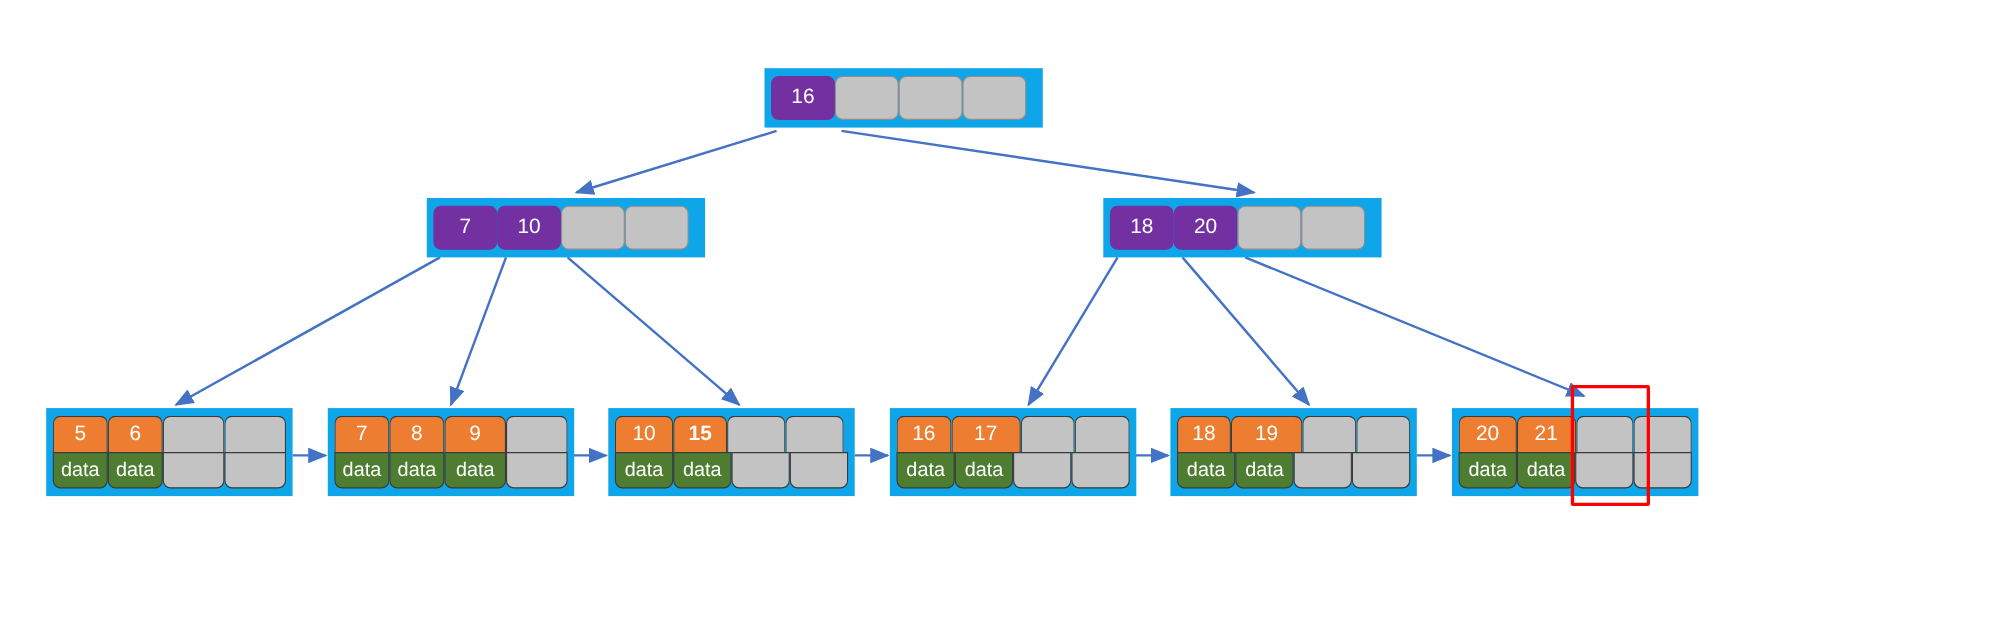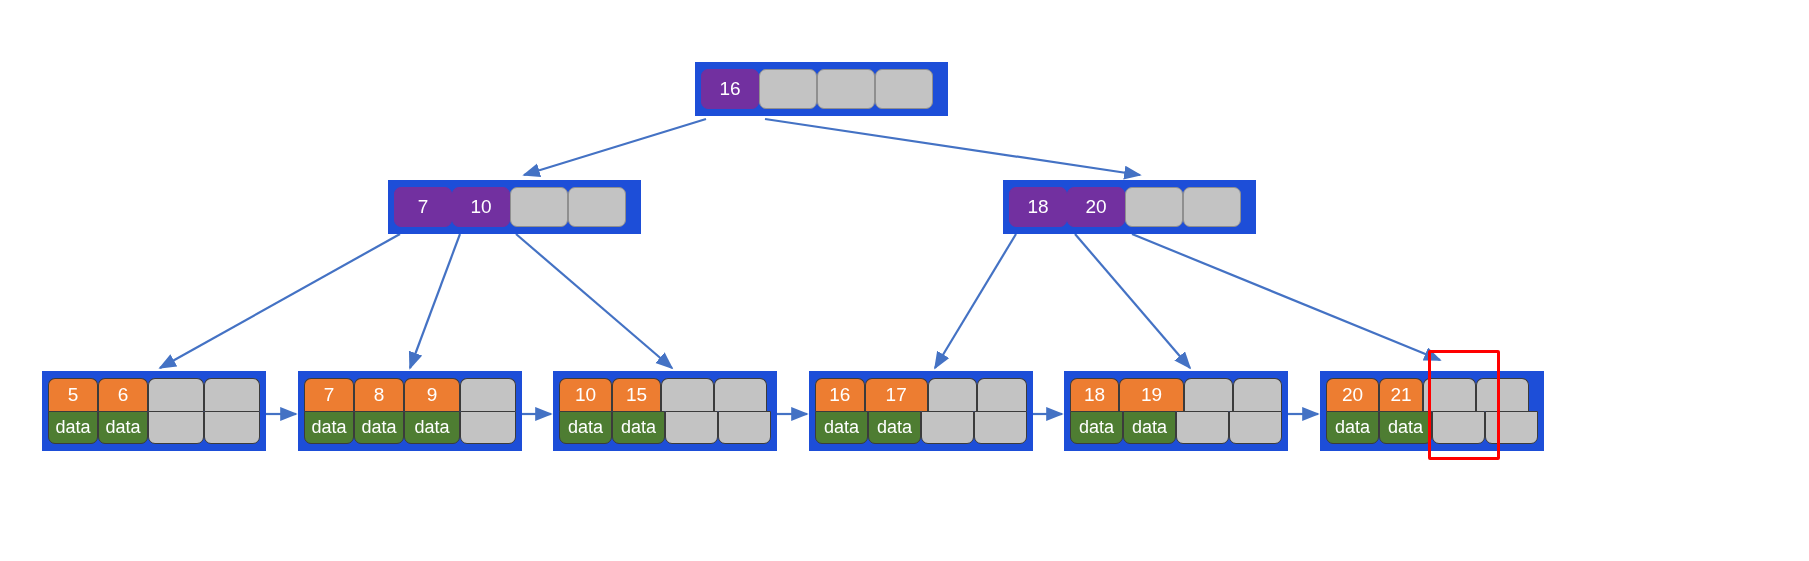--- a/index.html
+++ b/index.html
@@ -3,21 +3,21 @@
 <meta charset="utf-8">
 <style>
   html,body{margin:0;padding:0;}
   body{width:1809px;height:561px;background:#ffffff;
        font-family:"Liberation Sans",sans-serif;overflow:hidden;}
   #stage{position:relative;width:1809px;height:561px;}
   svg.edges{position:absolute;left:0;top:0;width:1809px;height:561px;
             pointer-events:none;overflow:visible;}
 
   
-  .node{position:absolute;background:#1d4ed8;border:0;box-sizing:border-box;}
+  .node{position:absolute;background:#0ea5e9;border:0;box-sizing:border-box;}
   .row{display:flex;}
   .cell{box-sizing:border-box;border:1.4px solid #3b3b3b;border-radius:7px;
         display:flex;align-items:center;justify-content:center;
         color:#ffffff;background:#c3c3c3;overflow:hidden;}
 
   
   .inode{padding:7px 6px;}
   .inode .cell{height:40px;font-size:19px;}
   .inode .cell.key{background:#7230a0;border-color:#7230a0;}
   .inode .cell.empty{background:#c3c3c3;border-color:#8f8f8f;}
@@ -119,21 +119,21 @@
       <div class="cell val" style="width:50px;">data</div>
       <div class="cell val" style="width:50px;">data</div>
       <div class="cell val" style="width:56px;">data</div>
       <div class="cell empty" style="width:56px;"></div>
     </div>
   </div>
 
   <div class="node leaf" style="left:553px;top:371px;width:224px;">
     <div class="row keys">
       <div class="cell key" style="width:53px;">10</div>
-      <div class="cell key" style="width:49px;">15</div>
+      <div class="cell key" style="width:49px;font-weight:bold;">15</div>
       <div class="cell empty" style="width:53px;"></div>
       <div class="cell empty" style="width:53px;"></div>
     </div>
     <div class="row vals">
       <div class="cell val" style="width:53px;">data</div>
       <div class="cell val" style="width:53px;">data</div>
       <div class="cell empty" style="width:53px;"></div>
       <div class="cell empty" style="width:53px;"></div>
     </div>
   </div>
@@ -164,21 +164,21 @@
       <div class="cell val" style="width:53px;">data</div>
       <div class="cell val" style="width:53px;">data</div>
       <div class="cell empty" style="width:53px;"></div>
       <div class="cell empty" style="width:53px;"></div>
     </div>
   </div>
 
   <div class="node leaf" style="left:1320px;top:371px;width:224px;">
     <div class="row keys">
       <div class="cell key" style="width:53px;">20</div>
-      <div class="cell key" style="width:44px;">21</div>
+      <div class="cell key" style="width:54px;">21</div>
       <div class="cell empty" style="width:53px;"></div>
       <div class="cell empty" style="width:53px;"></div>
     </div>
     <div class="row vals">
       <div class="cell val" style="width:53px;">data</div>
       <div class="cell val" style="width:53px;">data</div>
       <div class="cell empty" style="width:53px;"></div>
       <div class="cell empty" style="width:53px;"></div>
     </div>
   </div>

